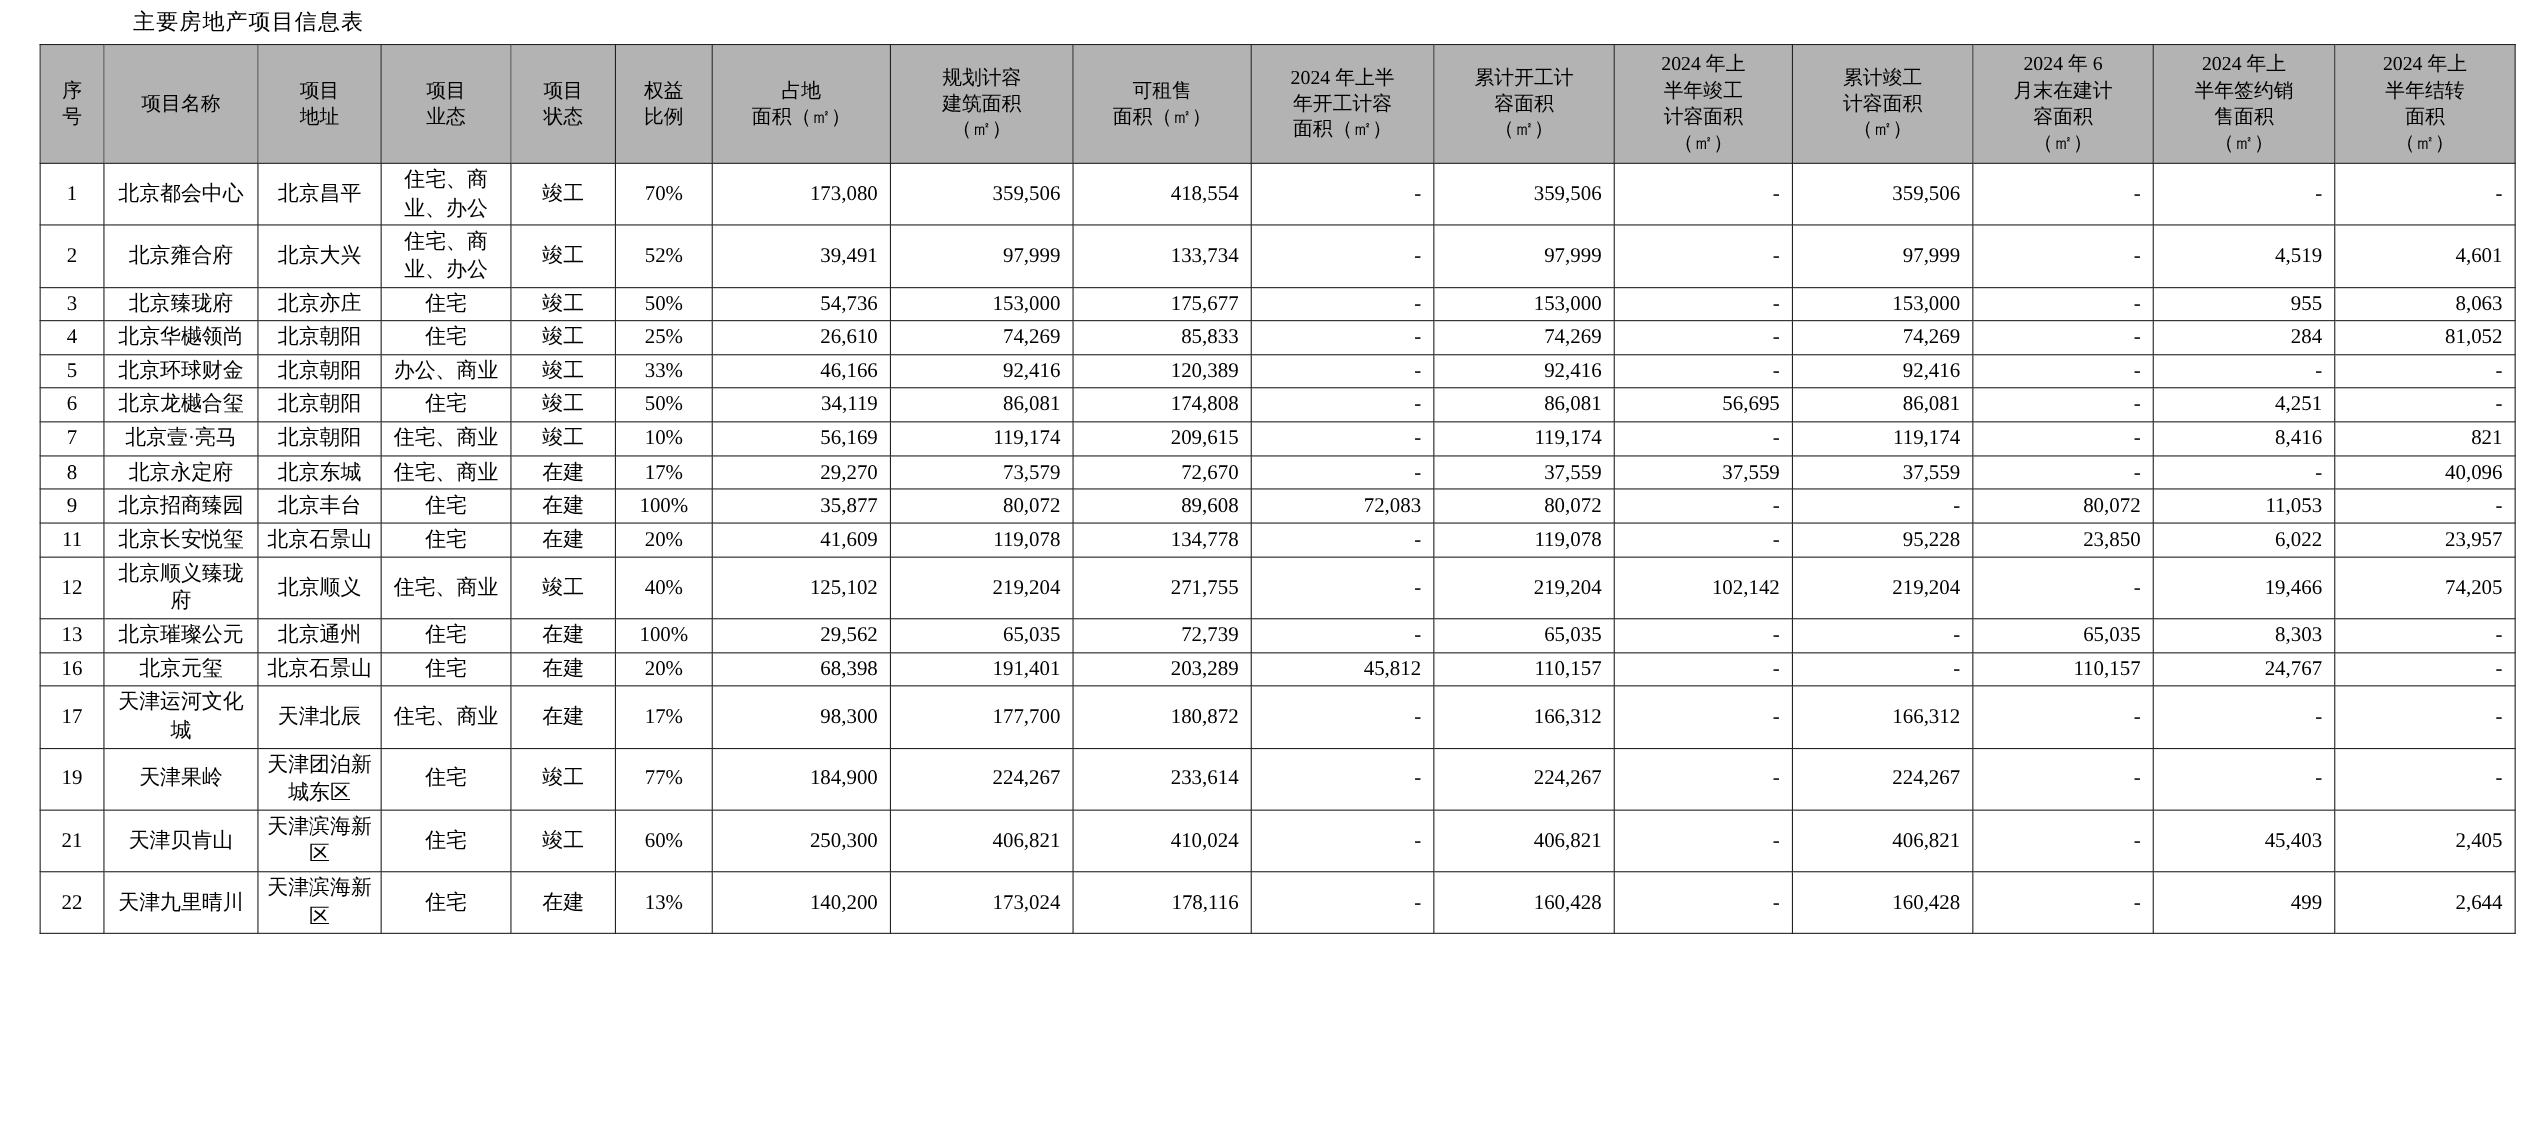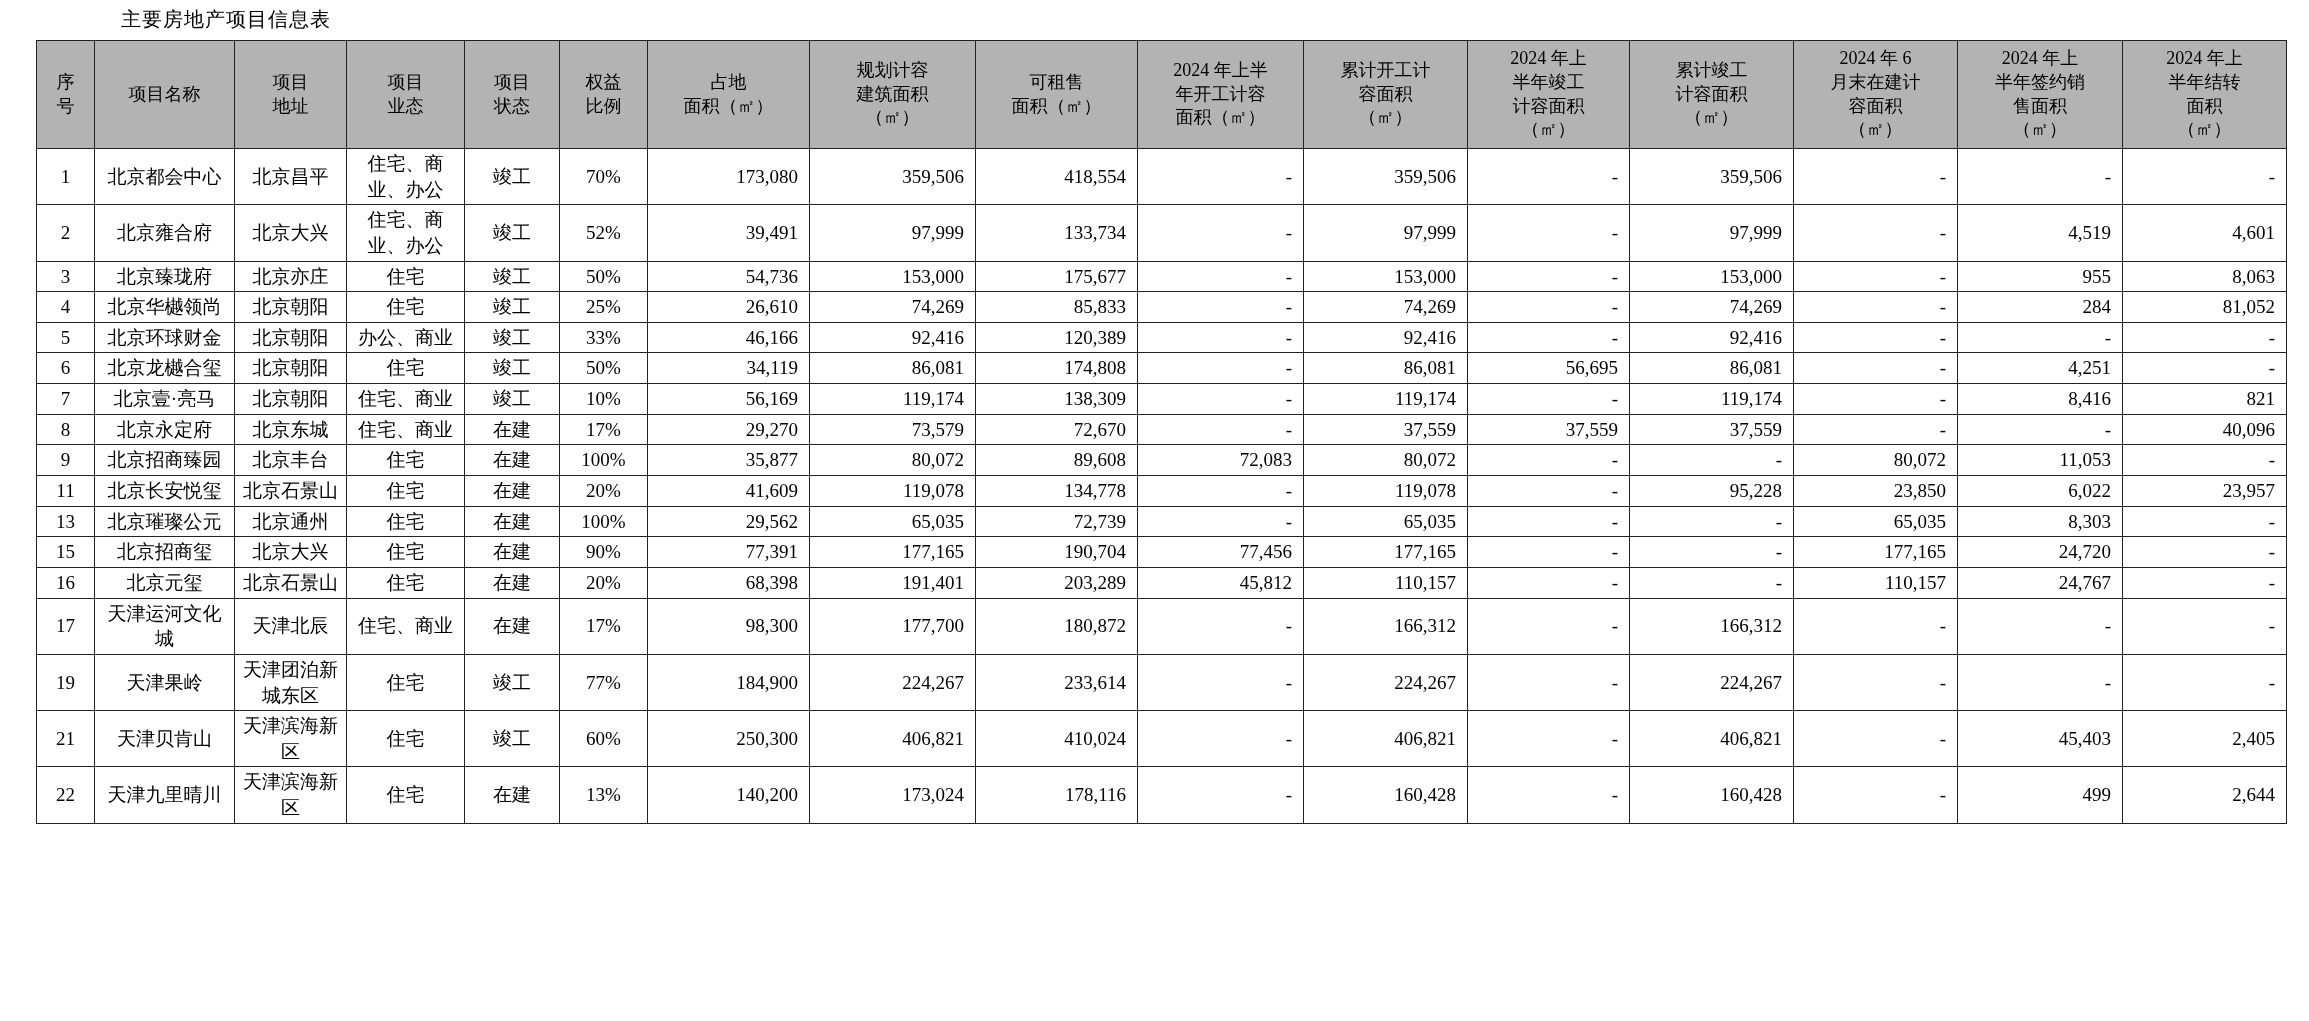--- a/index.html
+++ b/index.html
@@ -199,21 +199,21 @@
         </tr>
         <tr>
           <td class="txt">7</td>
           <td class="txt">北京壹·亮马</td>
           <td class="txt">北京朝阳</td>
           <td class="txt">住宅、商业</td>
           <td class="txt">竣工</td>
           <td class="txt">10%</td>
           <td class="num">56,169</td>
           <td class="num">119,174</td>
-          <td class="num">138,309</td>
+          <td class="num">209,615</td>
           <td class="num">-</td>
           <td class="num">119,174</td>
           <td class="num">-</td>
           <td class="num">119,174</td>
           <td class="num">-</td>
           <td class="num">8,416</td>
           <td class="num">821</td>
         </tr>
         <tr>
           <td class="txt">8</td>
@@ -263,53 +263,53 @@
           <td class="num">134,778</td>
           <td class="num">-</td>
           <td class="num">119,078</td>
           <td class="num">-</td>
           <td class="num">95,228</td>
           <td class="num">23,850</td>
           <td class="num">6,022</td>
           <td class="num">23,957</td>
         </tr>
         <tr>
+          <td class="txt">12</td>
+          <td class="txt">北京顺义臻珑府</td>
+          <td class="txt">北京顺义</td>
+          <td class="txt">住宅、商业</td>
+          <td class="txt">竣工</td>
+          <td class="txt">40%</td>
+          <td class="num">125,102</td>
+          <td class="num">219,204</td>
+          <td class="num">271,755</td>
+          <td class="num">-</td>
+          <td class="num">219,204</td>
+          <td class="num">102,142</td>
+          <td class="num">219,204</td>
+          <td class="num">-</td>
+          <td class="num">19,466</td>
+          <td class="num">74,205</td>
+        </tr>
+        <tr>
           <td class="txt">13</td>
           <td class="txt">北京璀璨公元</td>
           <td class="txt">北京通州</td>
           <td class="txt">住宅</td>
           <td class="txt">在建</td>
           <td class="txt">100%</td>
           <td class="num">29,562</td>
           <td class="num">65,035</td>
           <td class="num">72,739</td>
           <td class="num">-</td>
           <td class="num">65,035</td>
           <td class="num">-</td>
           <td class="num">-</td>
           <td class="num">65,035</td>
           <td class="num">8,303</td>
-          <td class="num">-</td>
-        </tr>
-        <tr>
-          <td class="txt">15</td>
-          <td class="txt">北京招商玺</td>
-          <td class="txt">北京大兴</td>
-          <td class="txt">住宅</td>
-          <td class="txt">在建</td>
-          <td class="txt">90%</td>
-          <td class="num">77,391</td>
-          <td class="num">177,165</td>
-          <td class="num">190,704</td>
-          <td class="num">77,456</td>
-          <td class="num">177,165</td>
-          <td class="num">-</td>
-          <td class="num">-</td>
-          <td class="num">177,165</td>
-          <td class="num">24,720</td>
           <td class="num">-</td>
         </tr>
         <tr>
           <td class="txt">16</td>
           <td class="txt">北京元玺</td>
           <td class="txt">北京石景山</td>
           <td class="txt">住宅</td>
           <td class="txt">在建</td>
           <td class="txt">20%</td>
           <td class="num">68,398</td>

